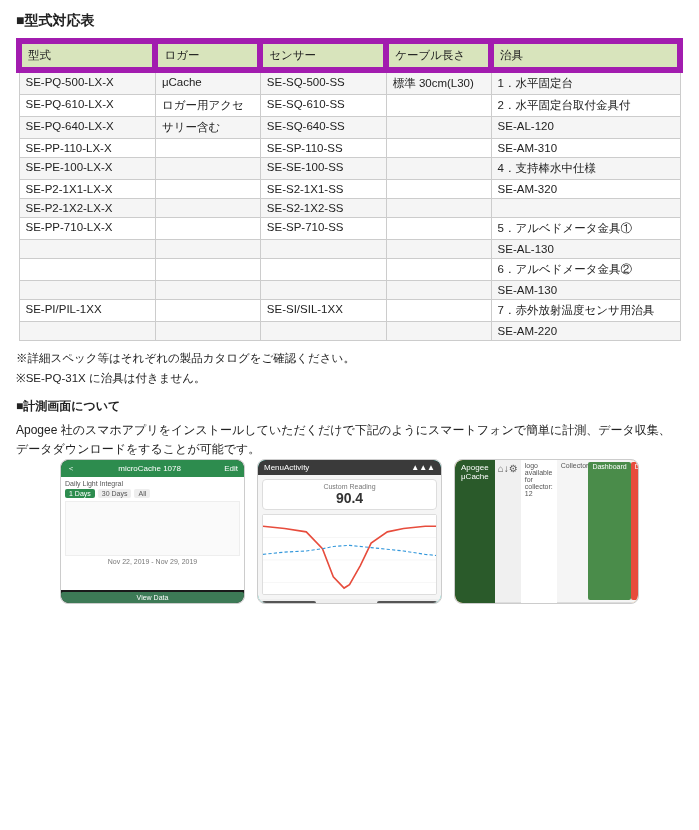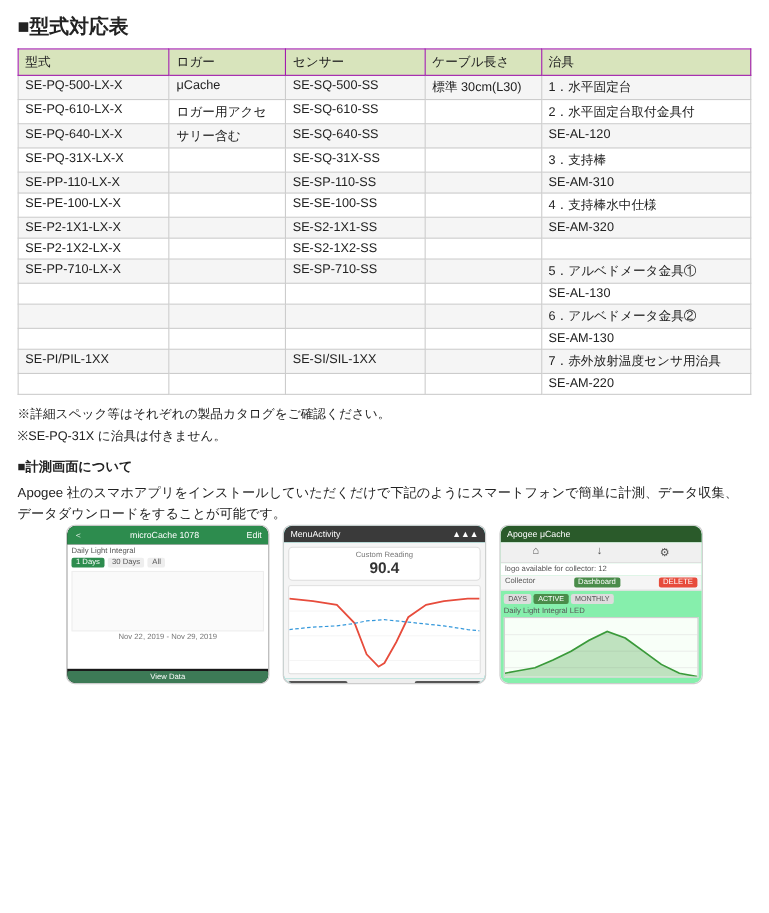--- a/index.html
+++ b/index.html
@@ -5,35 +5,35 @@
     * { box-sizing: border-box; margin: 0; padding: 0; }
     body {
       font-family: "Helvetica Neue", Arial, "Hiragino Kaku Gothic ProN", "Meiryo", sans-serif;
       font-size: 12px;
       background: #fff;
       color: #222;
       padding: 12px 16px;
       width: 699px;
     }
     .section-title {
-      font-size: 18px;
+      font-size: 14px;
       font-weight: bold;
       margin-bottom: 8px;
     }
     table {
       width: 100%;
       border-collapse: collapse;
       margin-bottom: 10px;
       font-size: 11.5px;
     }
     thead tr {
       background-color: #d8e4bc;
     }
     thead th {
-      border: 1px solid #a21caf;
+      border: 6px solid #a21caf;
       padding: 4px 6px;
       text-align: left;
       font-weight: normal;
     }
     tbody tr:nth-child(odd) {
       background-color: #f5f5f5;
     }
     tbody tr:nth-child(even) {
       background-color: #fff;
     }
@@ -206,25 +206,25 @@
       font-size: 7px;
       padding: 2px 5px;
       background: #555;
       color: white;
       border-radius: 2px;
     }
     
     .phone3-screen {
       width: 100%;
       height: 100%;
-      background: #86efac;
+      background: #fdba74;
       border-radius: 8px;
       overflow: hidden;
       display: flex;
-      flex-direction: column;
+      flex-direction: row;
     }
     .phone3-header {
       background: #2a5a2a;
       color: white;
       font-size: 8px;
       padding: 3px 6px;
     }
     .phone3-icons {
       display: flex;
       justify-content: space-around;
@@ -290,27 +290,20 @@
         <td>2．水平固定台取付金具付</td>
       </tr>
       <tr>
         <td>SE-PQ-640-LX-X</td>
         <td>サリー含む</td>
         <td>SE-SQ-640-SS</td>
         <td></td>
         <td>SE-AL-120</td>
       </tr>
       <tr>
-        <td>SE-PQ-31X-LX-X</td>
-        <td></td>
-        <td>SE-SQ-31X-SS</td>
-        <td></td>
-        <td>3．支持棒</td>
-      </tr>
-      <tr>
         <td>SE-PP-110-LX-X</td>
         <td></td>
         <td>SE-SP-110-SS</td>
         <td></td>
         <td>SE-AM-310</td>
       </tr>
       <tr>
         <td>SE-PE-100-LX-X</td>
         <td></td>
         <td>SE-SE-100-SS</td>

